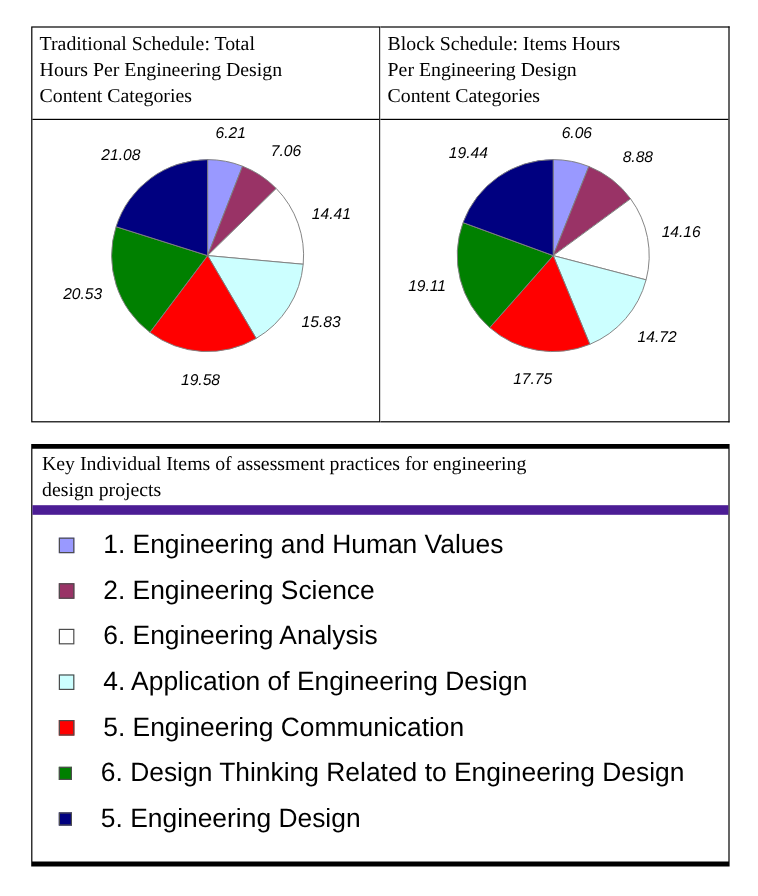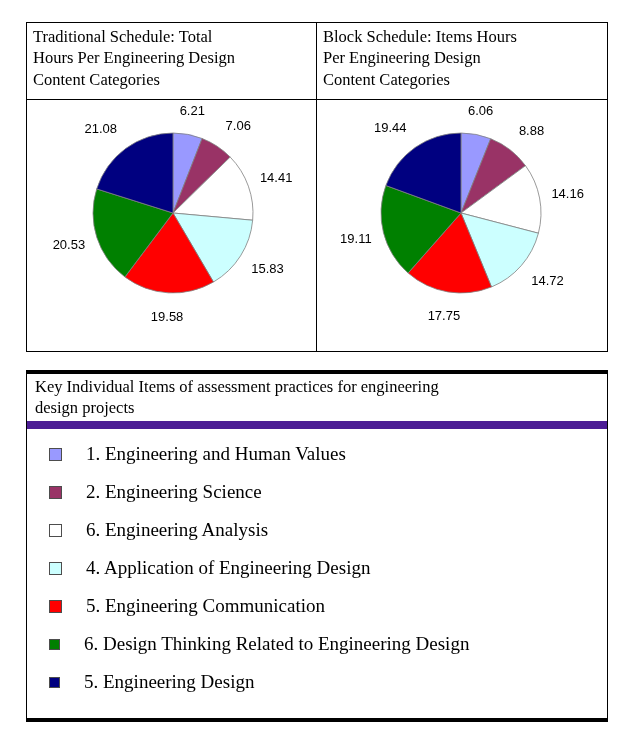--- a/index.html
+++ b/index.html
@@ -55,20 +55,21 @@
     text-align-last: left;
     font-family: "Liberation Serif", "DejaVu Serif", serif;
     height: 77px;
   }
   .panel-title .lastline { text-align-last: left; }
 
   .panel-plot {
     position: relative;
     flex: 1 1 auto;
     overflow: hidden;
+    font-style: italic;
   }
   .panel-plot svg { display: block; }
 
   
   .legend-box {
     position: absolute;
     left: 0;
     top: 348px;
     width: 582px;
     height: 352px;
@@ -102,23 +103,23 @@
   .swatch {
     width: 13px;
     height: 13px;
     border: 1px solid #4d4d4d;
     box-sizing: border-box;
     flex: 0 0 auto;
   }
   .swatch.sm { width: 11px; height: 11px; }
 
   .legend-label {
-    font-size: 19px;
+    font-size: 22px;
     margin-left: 24px;
-    font-family: Liberation Serif, serif;
+    font-family: Liberation Sans, sans-serif;
     white-space: nowrap;
   }
 
   .slice-label {
     font-family: "Liberation Sans", "DejaVu Sans", sans-serif;
     font-size: 13px;
     fill: #000000;
   }
 </style>
 </head>

